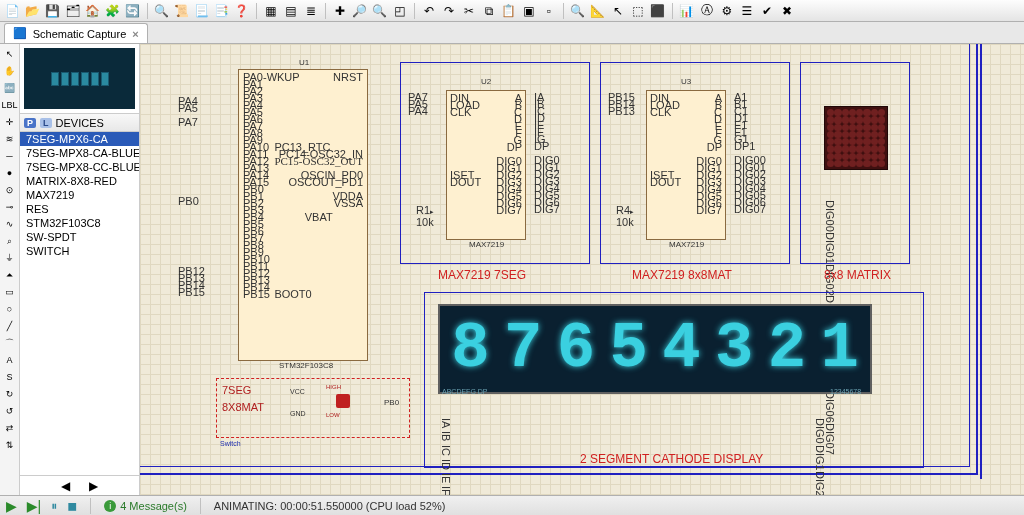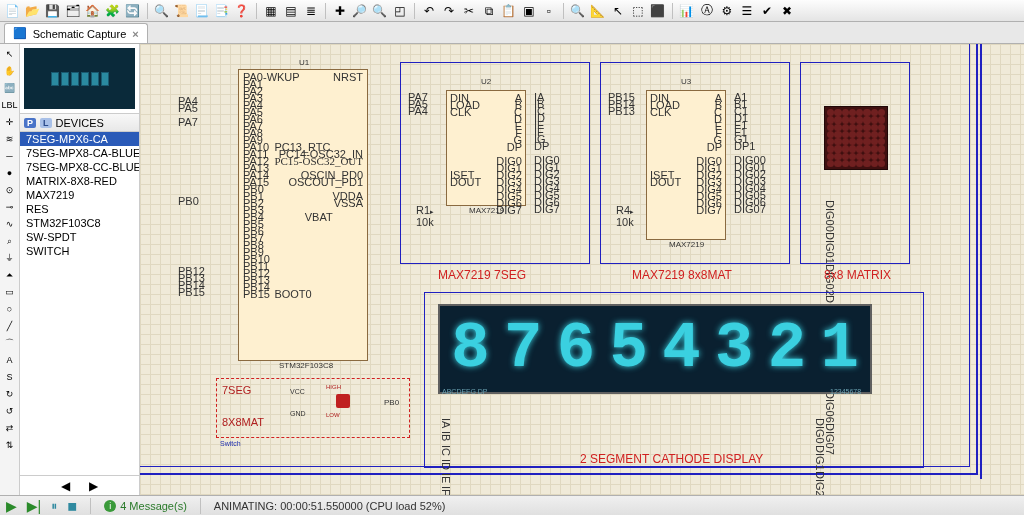--- a/index.html
+++ b/index.html
@@ -264,21 +264,21 @@
           <span></span>
           <span></span>
           <span></span>
           <span>PB12</span>
           <span>PB13</span>
           <span>PB14</span>
           <span>PB15</span>
         </div>
 
       <div class="frame" style="left:260px;top:18px;width:190px;height:202px"></div>
-      <div class="ic" style="left:306px;top:46px;width:80px;height:116px">
+      <div class="ic" style="left:306px;top:46px;width:80px;height:150px">
         <div class="ic-label" style="top:-14px;left:34px">U2</div>
         <div class="ic-label" style="bottom:-10px;left:22px">MAX7219</div>
         <div class="pin-row" style="left:3px;top:4px" id="u2lp">
             <span>DIN</span>
             <span>LOAD</span>
             <span>CLK</span>
             <span></span>
             <span></span>
             <span></span>
             <span></span>
@@ -506,21 +506,21 @@
       <div class="matrix-lbl" style="left:674px;top:374px;writing-mode:vertical-rl;height:30px;gap:1px;font-size:6px" id="dispbr">
           <span>DIG0</span>
           <span>DIG1</span>
           <span>DIG2</span>
         </div>
       <div class="frame-label" style="left:440px;top:408px">2 SEGMENT CATHODE DISPLAY</div>
 
       <div class="frame" style="left:76px;top:334px;width:194px;height:60px;border-style:dashed;border-color:#d02020"></div>
       <div class="switch" style="left:82px;top:340px">
         <span>7SEG</span><br>
-        <span style="display:inline-block;margin-top:20px">8X8MAT</span>
+        <span style="display:inline-block;margin-top:5px">8X8MAT</span>
       </div>
       <div class="ic-label" style="left:150px;top:344px;font-size:7px;color:#333">VCC</div>
       <div class="ic-label" style="left:150px;top:366px;font-size:7px;color:#333">GND</div>
       <div class="ic-label" style="left:186px;top:340px;font-size:6px;color:#b02020">HIGH</div>
       <div class="ic-label" style="left:186px;top:368px;font-size:6px;color:#b02020">LOW</div>
       <div style="position:absolute;left:196px;top:350px;width:14px;height:14px;background:#c02020;border-radius:2px"></div>
       <div class="ic-label" style="left:244px;top:354px;font-size:8px">PB0</div>
       <div class="ic-label" style="left:80px;top:396px;font-size:7px;color:#2030b0">Switch</div>
 
     </div>

